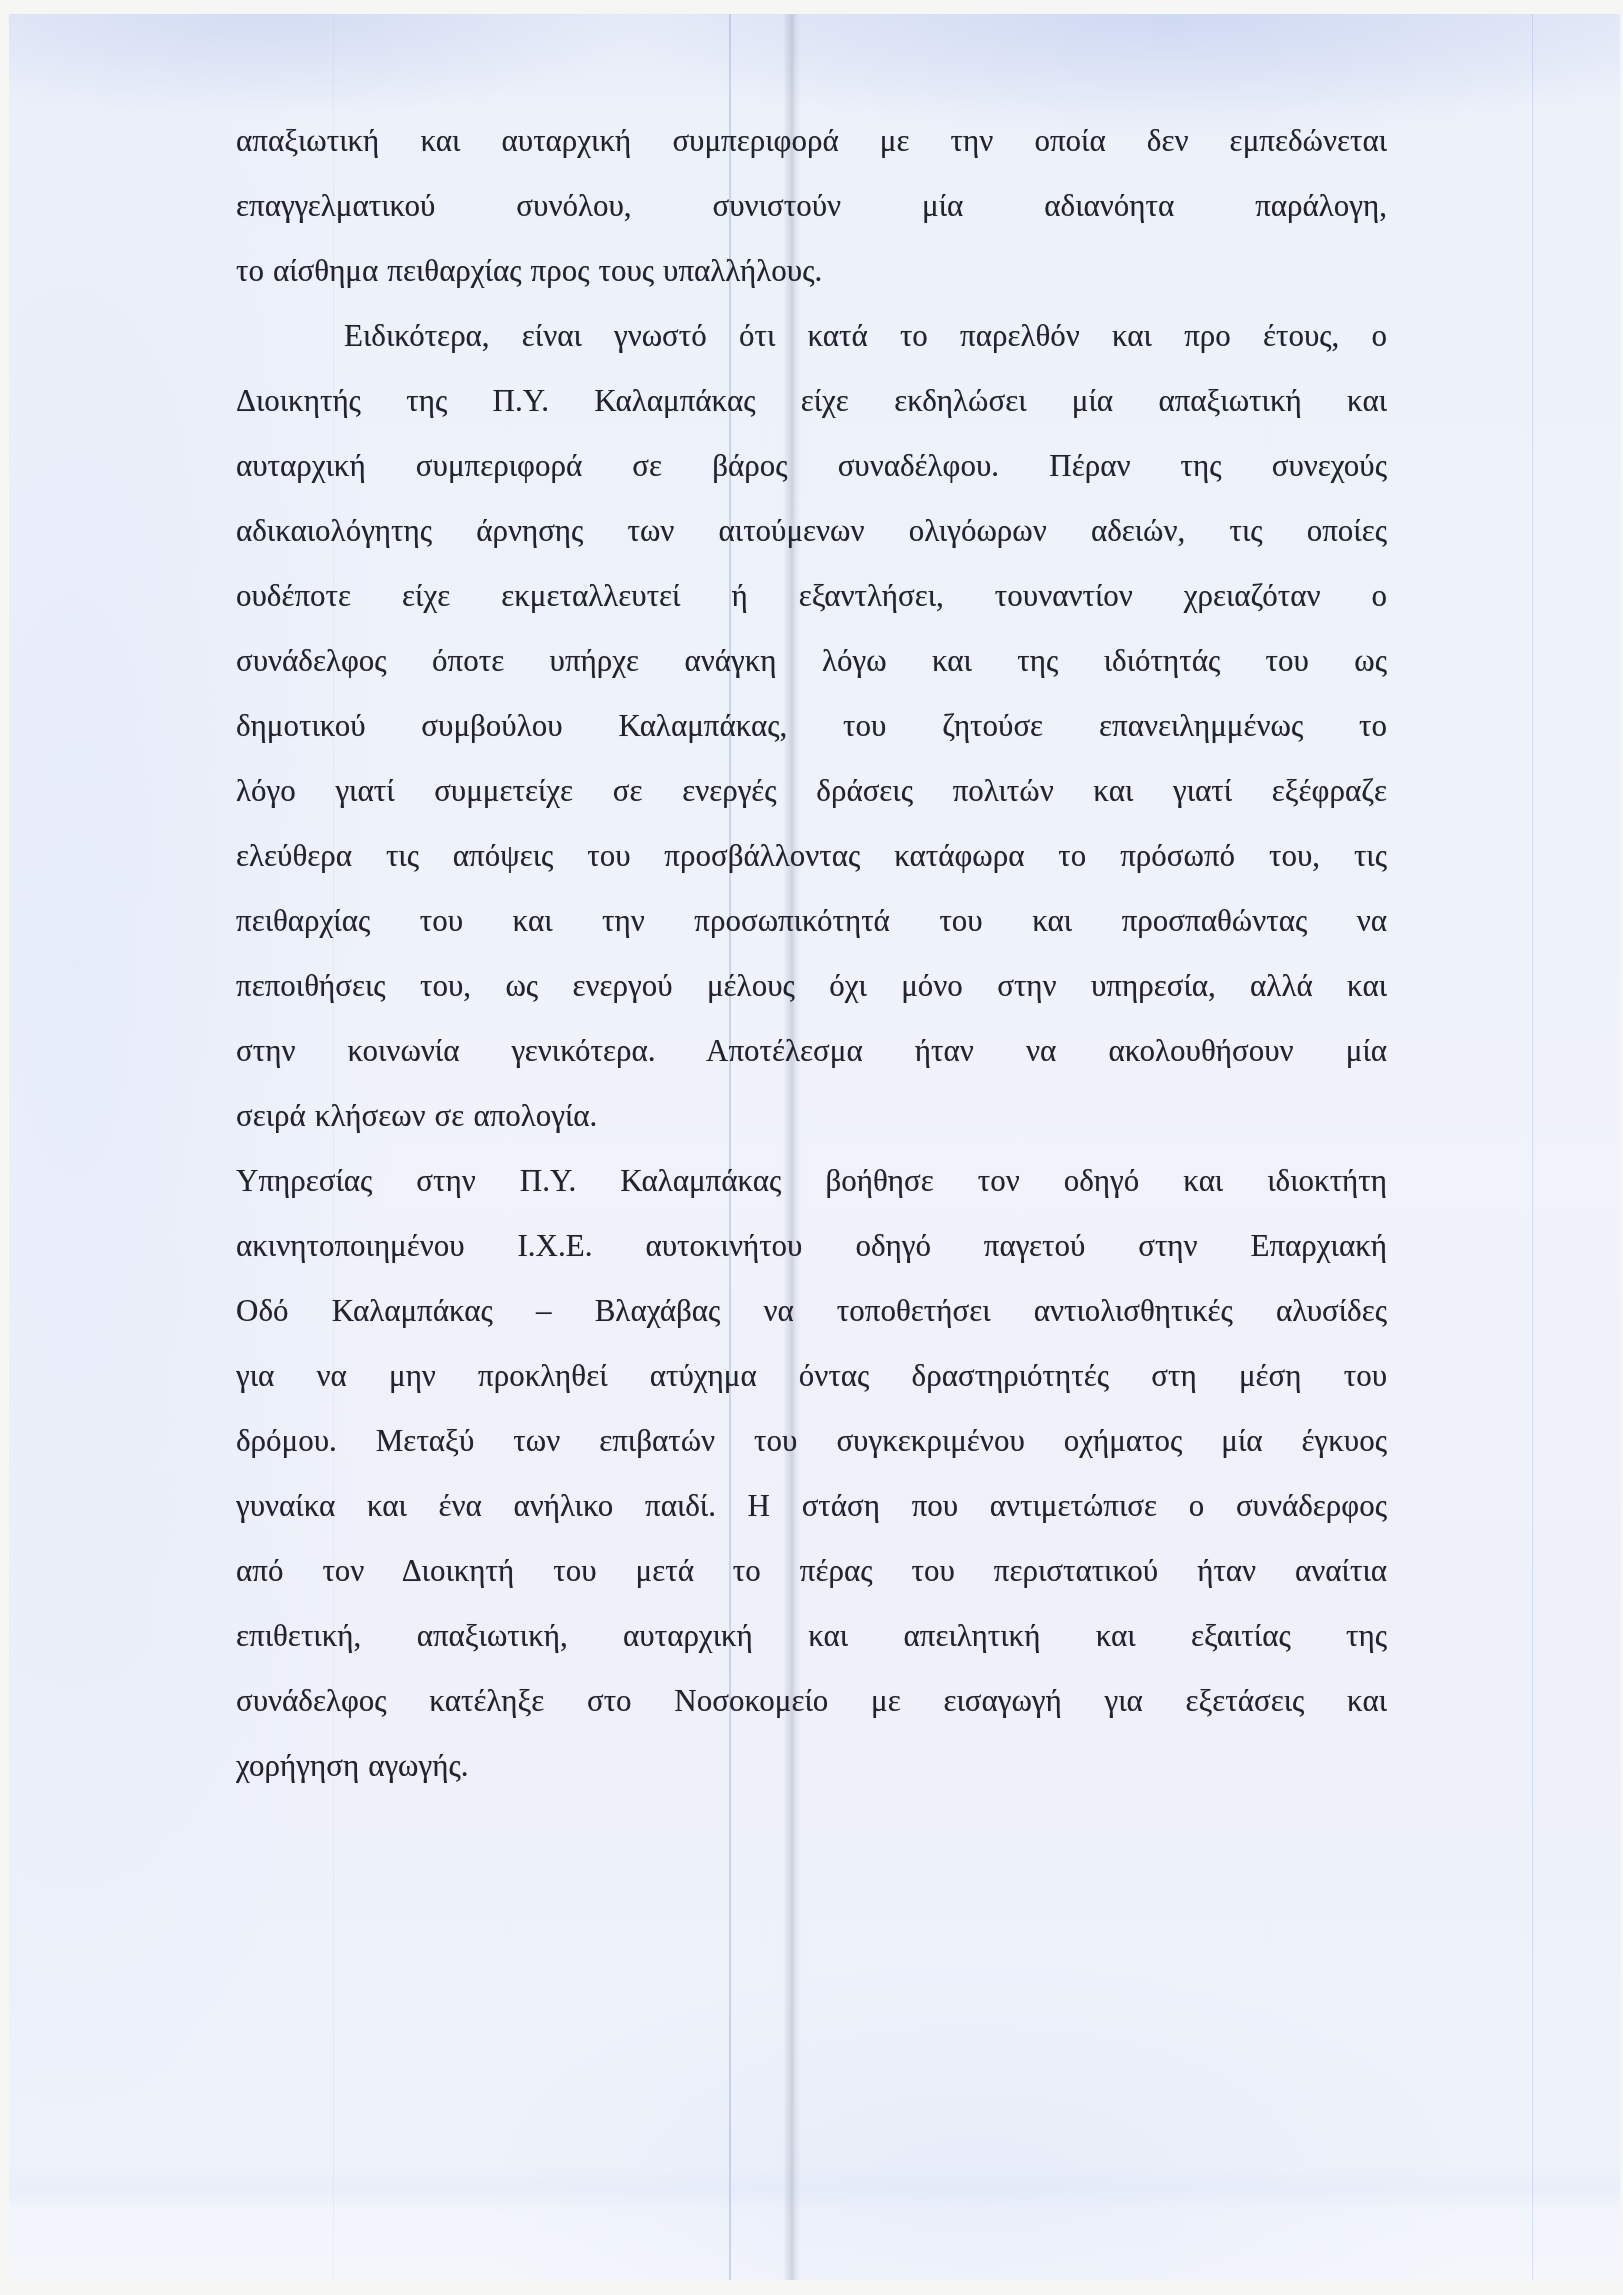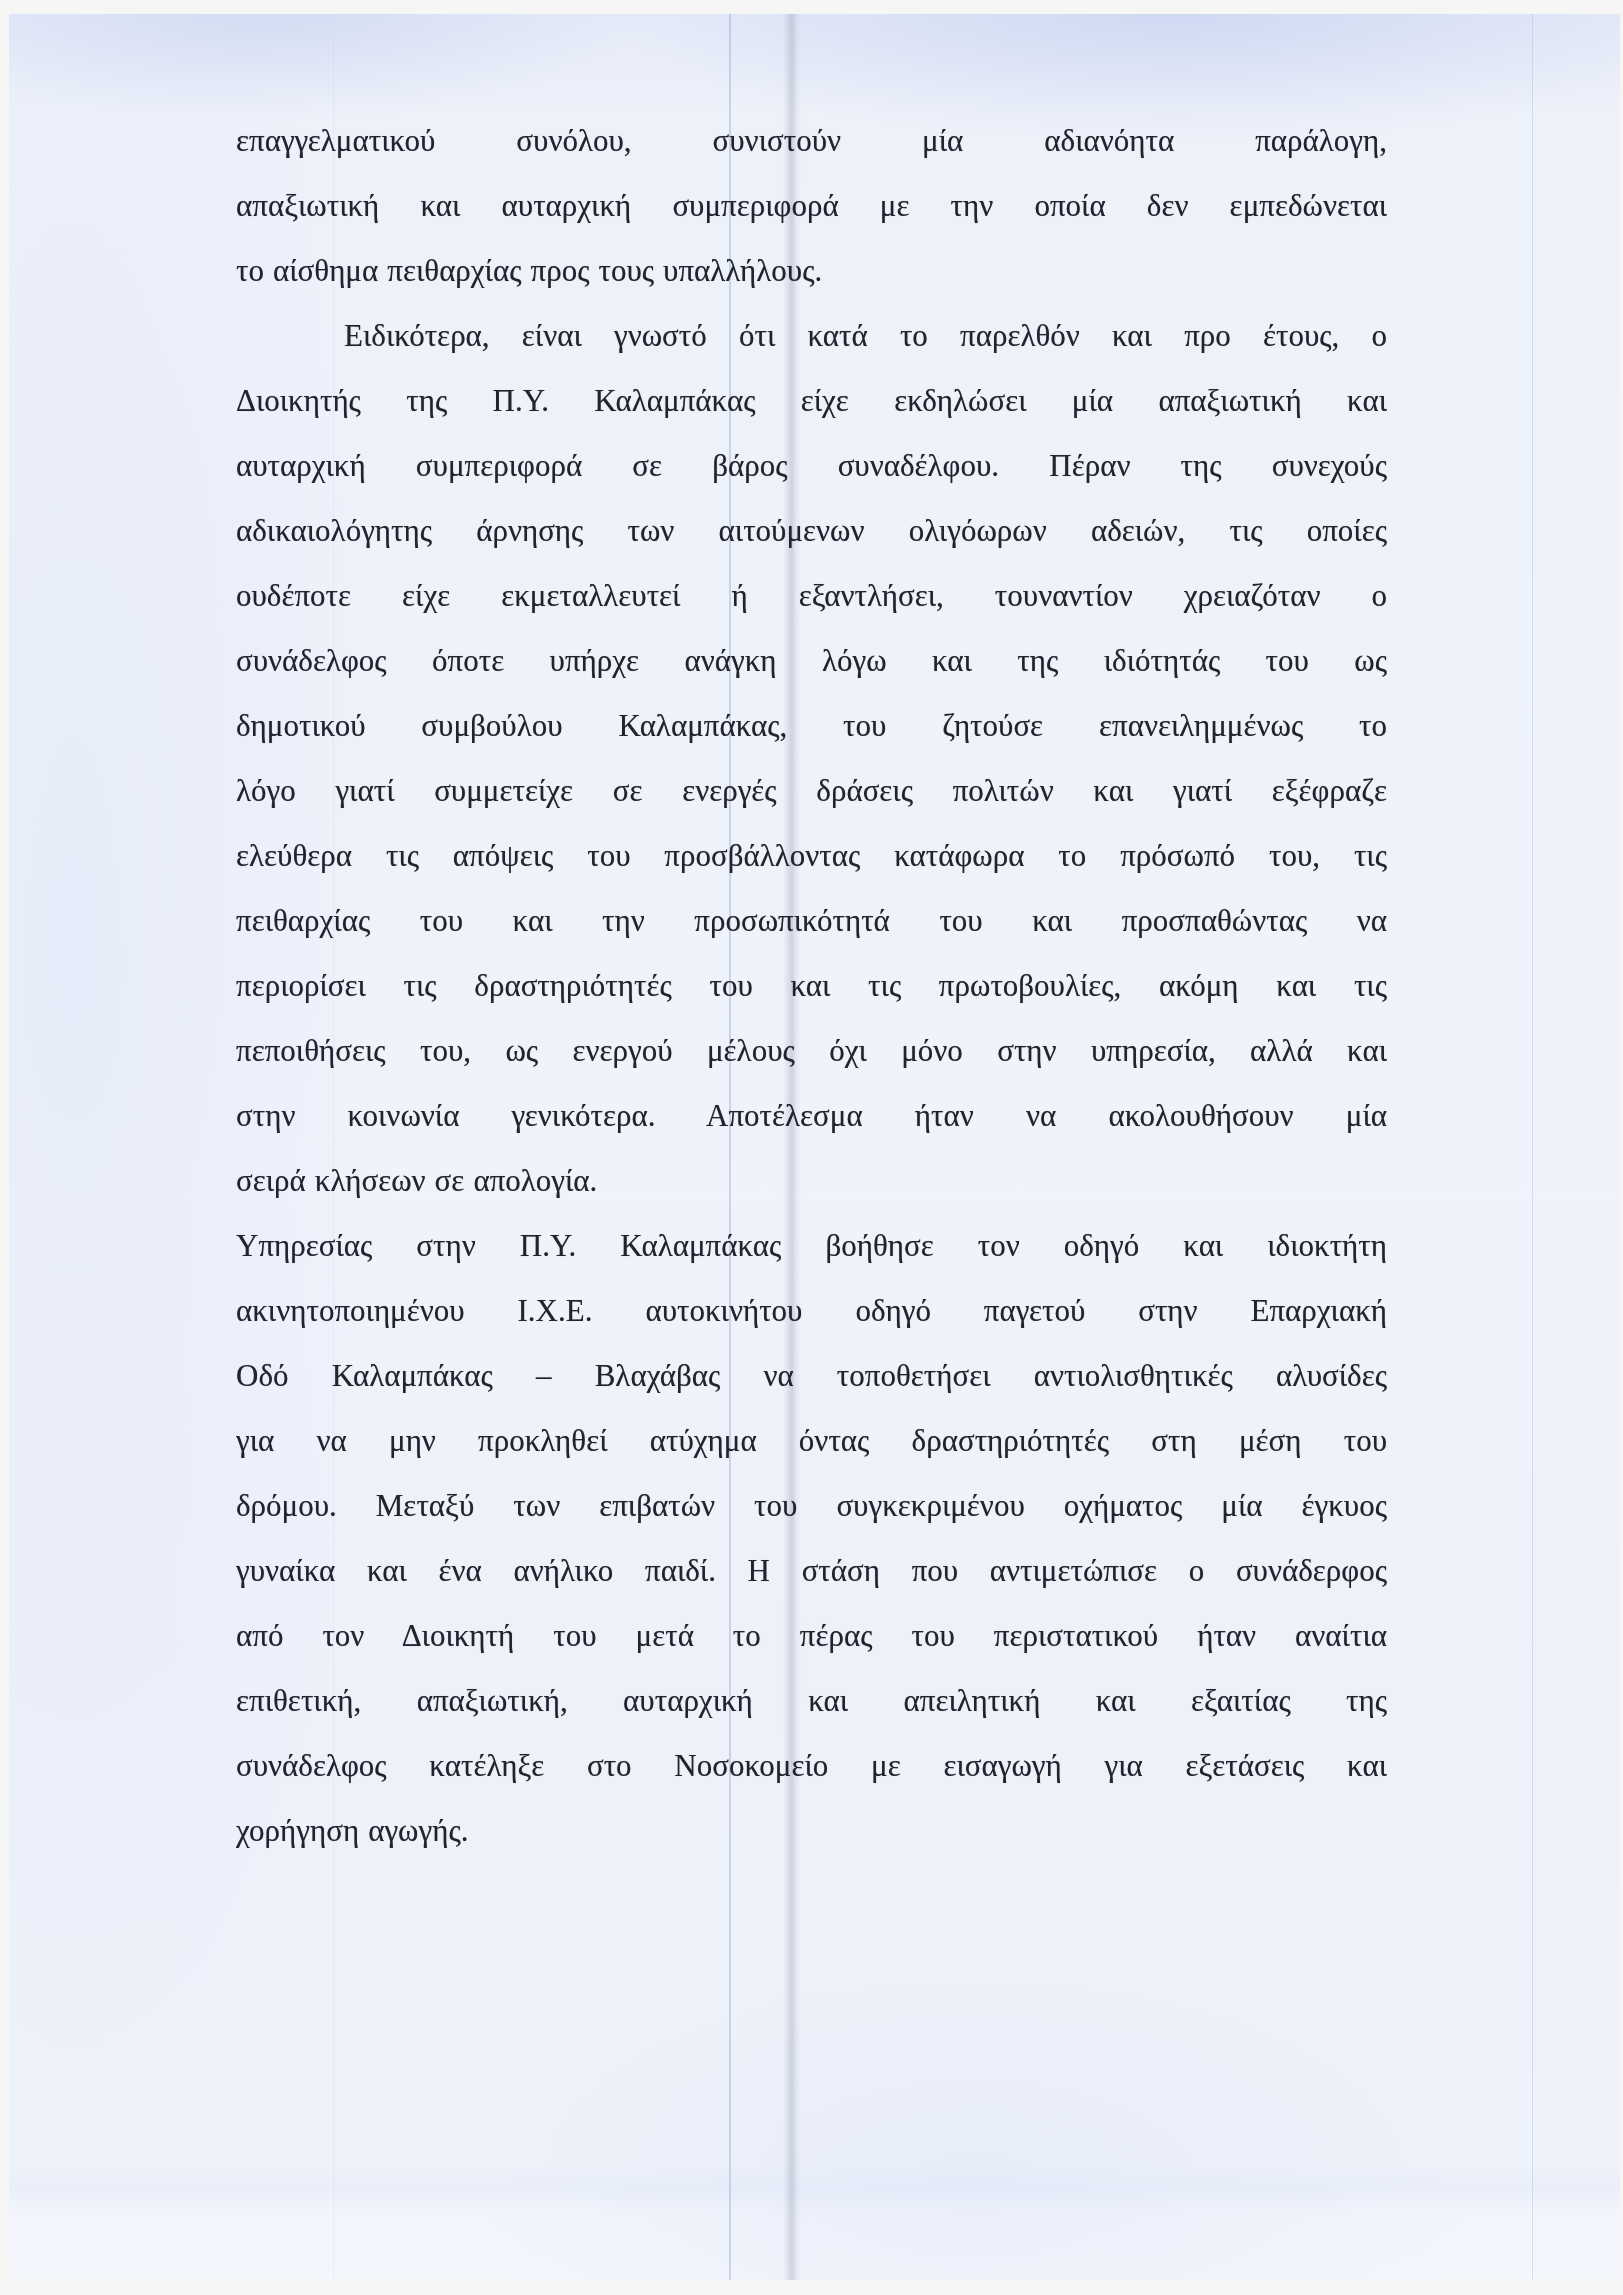--- a/index.html
+++ b/index.html
@@ -66,37 +66,36 @@
 <div class="scan-page"></div>
 
 <div class="v-line-faint-left"></div>
 <div class="v-line-blue"></div>
 <div class="v-crease"></div>
 <div class="v-line-right"></div>
 
 <div class="text-block">
 
   <div class="paragraph">
+    <div class="line">απαξιωτική και αυταρχική συμπεριφορά με την οποία δεν εμπεδώνεται</div>
     <div class="line">επαγγελματικού συνόλου, συνιστούν μία αδιανόητα παράλογη,</div>
-    <div class="line">απαξιωτική και αυταρχική συμπεριφορά με την οποία δεν εμπεδώνεται</div>
     <div class="line end">το αίσθημα πειθαρχίας προς τους υπαλλήλους.</div>
   </div>
 
   <div class="paragraph">
     <div class="line indent">Ειδικότερα, είναι γνωστό ότι κατά το παρελθόν και προ έτους, ο</div>
     <div class="line">Διοικητής της Π.Υ. Καλαμπάκας είχε εκδηλώσει μία απαξιωτική και</div>
     <div class="line">αυταρχική συμπεριφορά σε βάρος συναδέλφου. Πέραν της συνεχούς</div>
     <div class="line">αδικαιολόγητης άρνησης των αιτούμενων ολιγόωρων αδειών, τις οποίες</div>
     <div class="line">ουδέποτε είχε εκμεταλλευτεί ή εξαντλήσει, τουναντίον χρειαζόταν ο</div>
     <div class="line">συνάδελφος όποτε υπήρχε ανάγκη λόγω και της ιδιότητάς του ως</div>
     <div class="line">δημοτικού συμβούλου Καλαμπάκας, του ζητούσε επανειλημμένως το</div>
     <div class="line">λόγο γιατί συμμετείχε σε ενεργές δράσεις πολιτών και γιατί εξέφραζε</div>
     <div class="line">ελεύθερα τις απόψεις του προσβάλλοντας κατάφωρα το πρόσωπό του, τις</div>
     <div class="line">πειθαρχίας του και την προσωπικότητά του και προσπαθώντας να</div>
-    <div class="line">περιορίσει τις δραστηριότητές του και τις πρωτοβουλίες, ακόμη και τις</div>
     <div class="line">πεποιθήσεις του, ως ενεργού μέλους όχι μόνο στην υπηρεσία, αλλά και</div>
     <div class="line">στην κοινωνία γενικότερα. Αποτέλεσμα ήταν να ακολουθήσουν μία</div>
     <div class="line end">σειρά κλήσεων σε απολογία.</div>
   </div>
 
   <div class="paragraph">
     <div class="line">Υπηρεσίας στην Π.Υ. Καλαμπάκας βοήθησε τον οδηγό και ιδιοκτήτη</div>
     <div class="line">ακινητοποιημένου Ι.Χ.Ε. αυτοκινήτου οδηγό παγετού στην Επαρχιακή</div>
     <div class="line">Οδό Καλαμπάκας – Βλαχάβας να τοποθετήσει αντιολισθητικές αλυσίδες</div>
     <div class="line">για να μην προκληθεί ατύχημα όντας δραστηριότητές στη μέση του</div>

